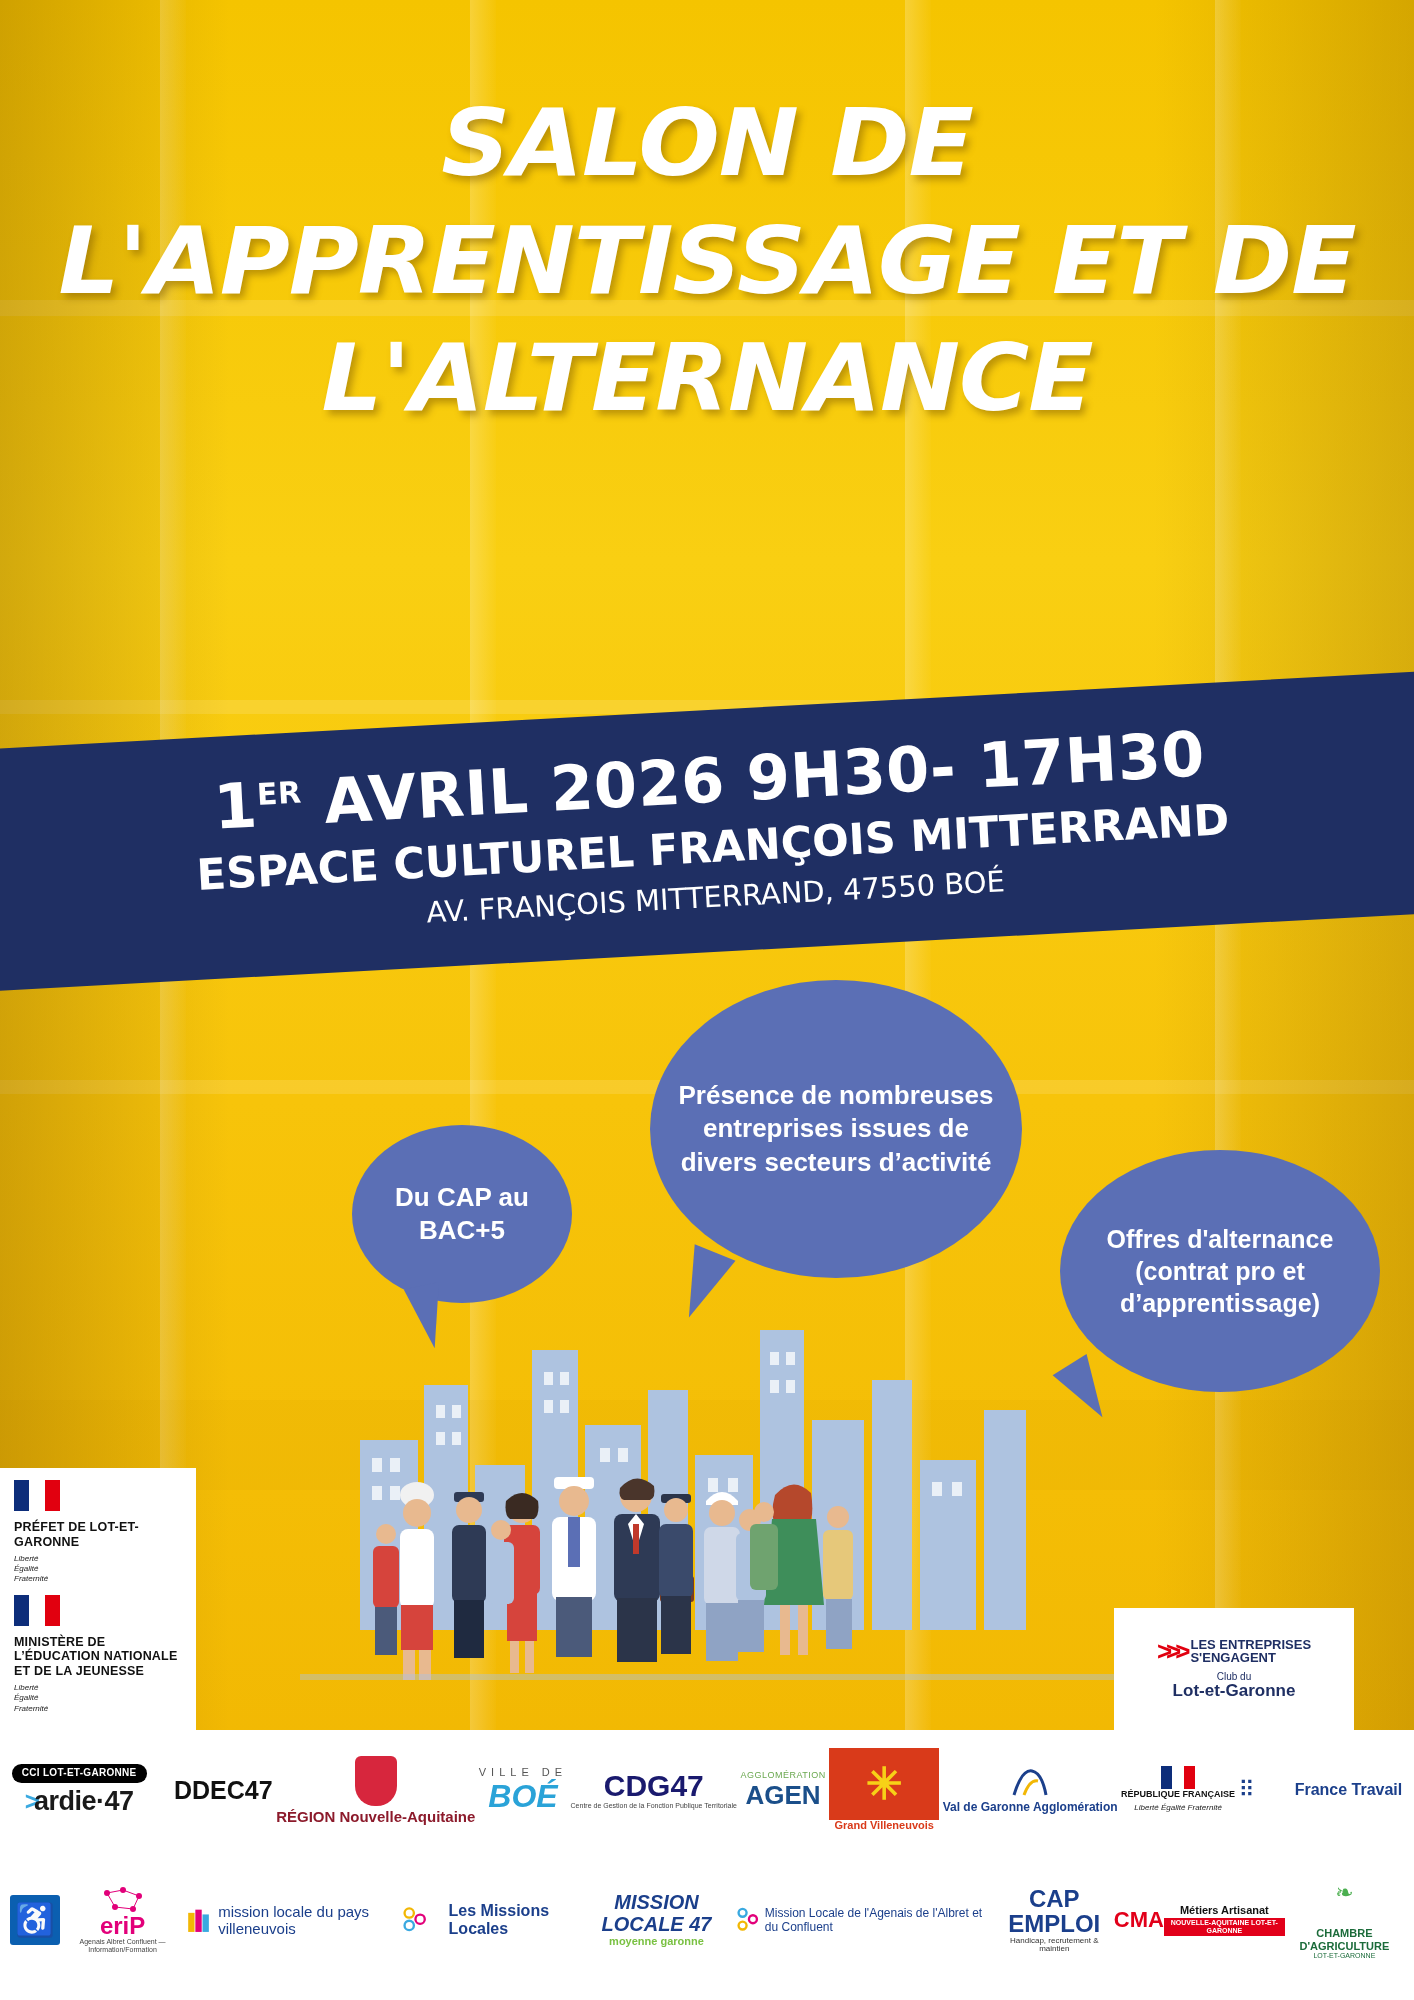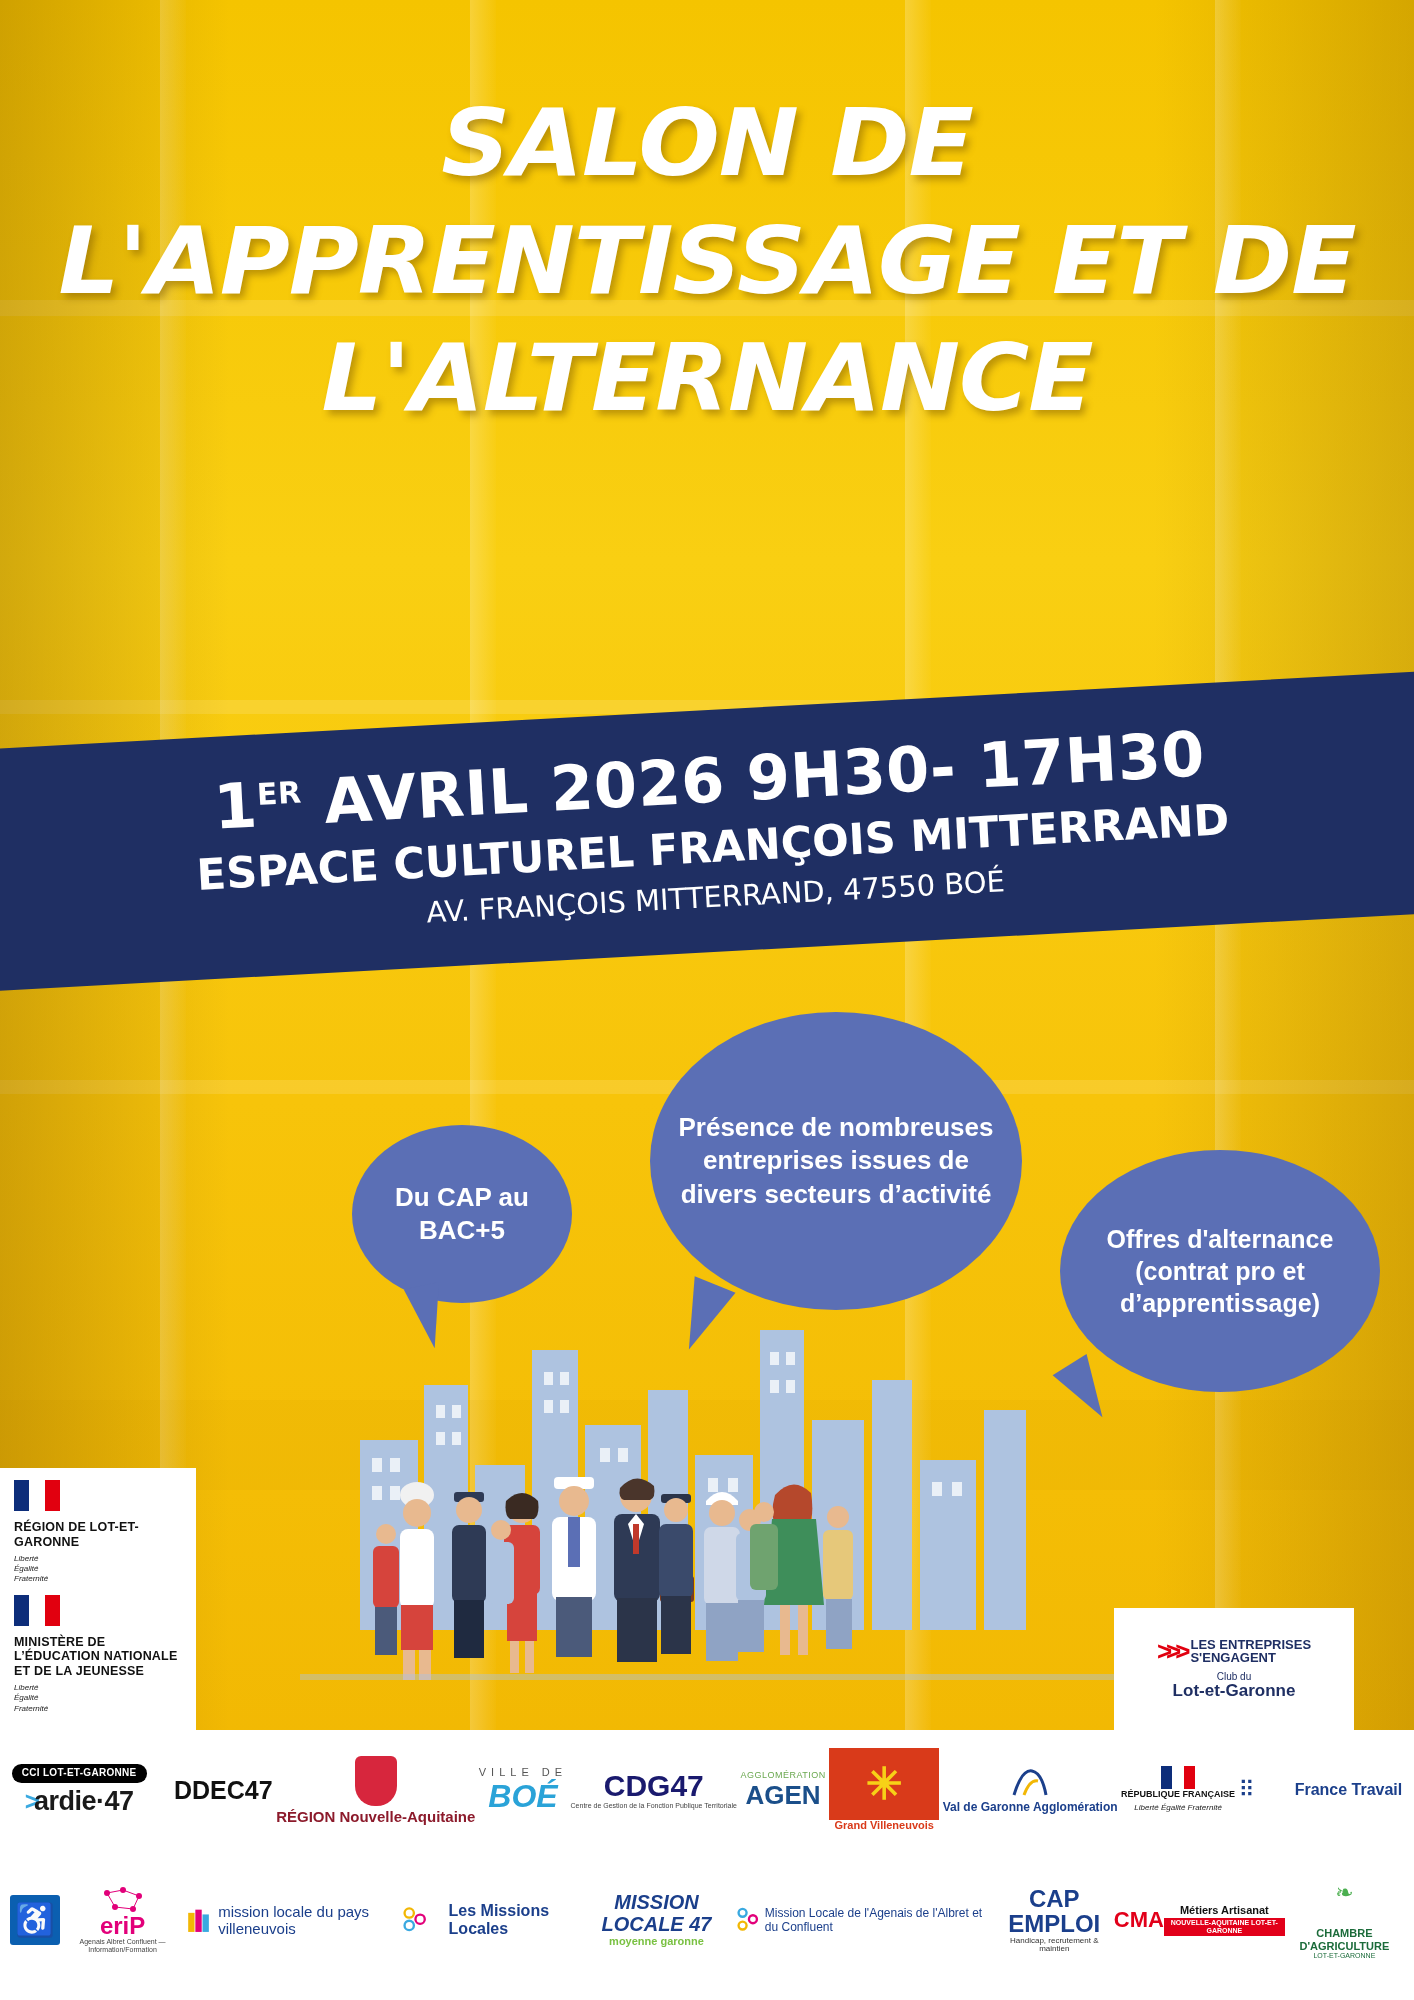--- a/index.html
+++ b/index.html
@@ -160,21 +160,21 @@
   }
   #bubble-cap .tail {
     left: 58px; bottom: -46px;
     border-left: 18px solid transparent;
     border-right: 18px solid transparent;
     border-top: 64px solid #5b6fb5;
     transform: rotate(-12deg);
   }
 
   #bubble-presence {
-    left: 650px; top: 1012px;
+    left: 650px; top: 980px;
     width: 372px; height: 298px;
     font-size: 26px;
   }
   #bubble-presence .tail {
     left: 30px; bottom: -42px;
     border-left: 22px solid transparent;
     border-right: 22px solid transparent;
     border-top: 70px solid #5b6fb5;
     transform: rotate(22deg);
   }
@@ -489,21 +489,21 @@
     <span class="tail"></span>
   </div>
 
   <div class="bubble" id="bubble-offres">
     <span>Offres d'alternance (contrat pro et d’apprentissage)</span>
     <span class="tail"></span>
   </div>
 
   <div class="prefect-box">
     <div class="flag"></div>
-    <div class="prefect-title">RÉGION DE LOT-ET-GARONNE</div>
+    <div class="prefect-title">PRÉFET DE LOT-ET-GARONNE</div>
     <div class="devise" style="white-space:pre-line;">Liberté
 Égalité
 Fraternité</div>
     <div class="prefect-sep"></div>
     <div class="flag"></div>
     <div class="prefect-title">MINISTÈRE DE L’ÉDUCATION NATIONALE ET DE LA JEUNESSE</div>
     <div class="devise" style="white-space:pre-line;">Liberté
 Égalité
 Fraternité</div>
   </div>

